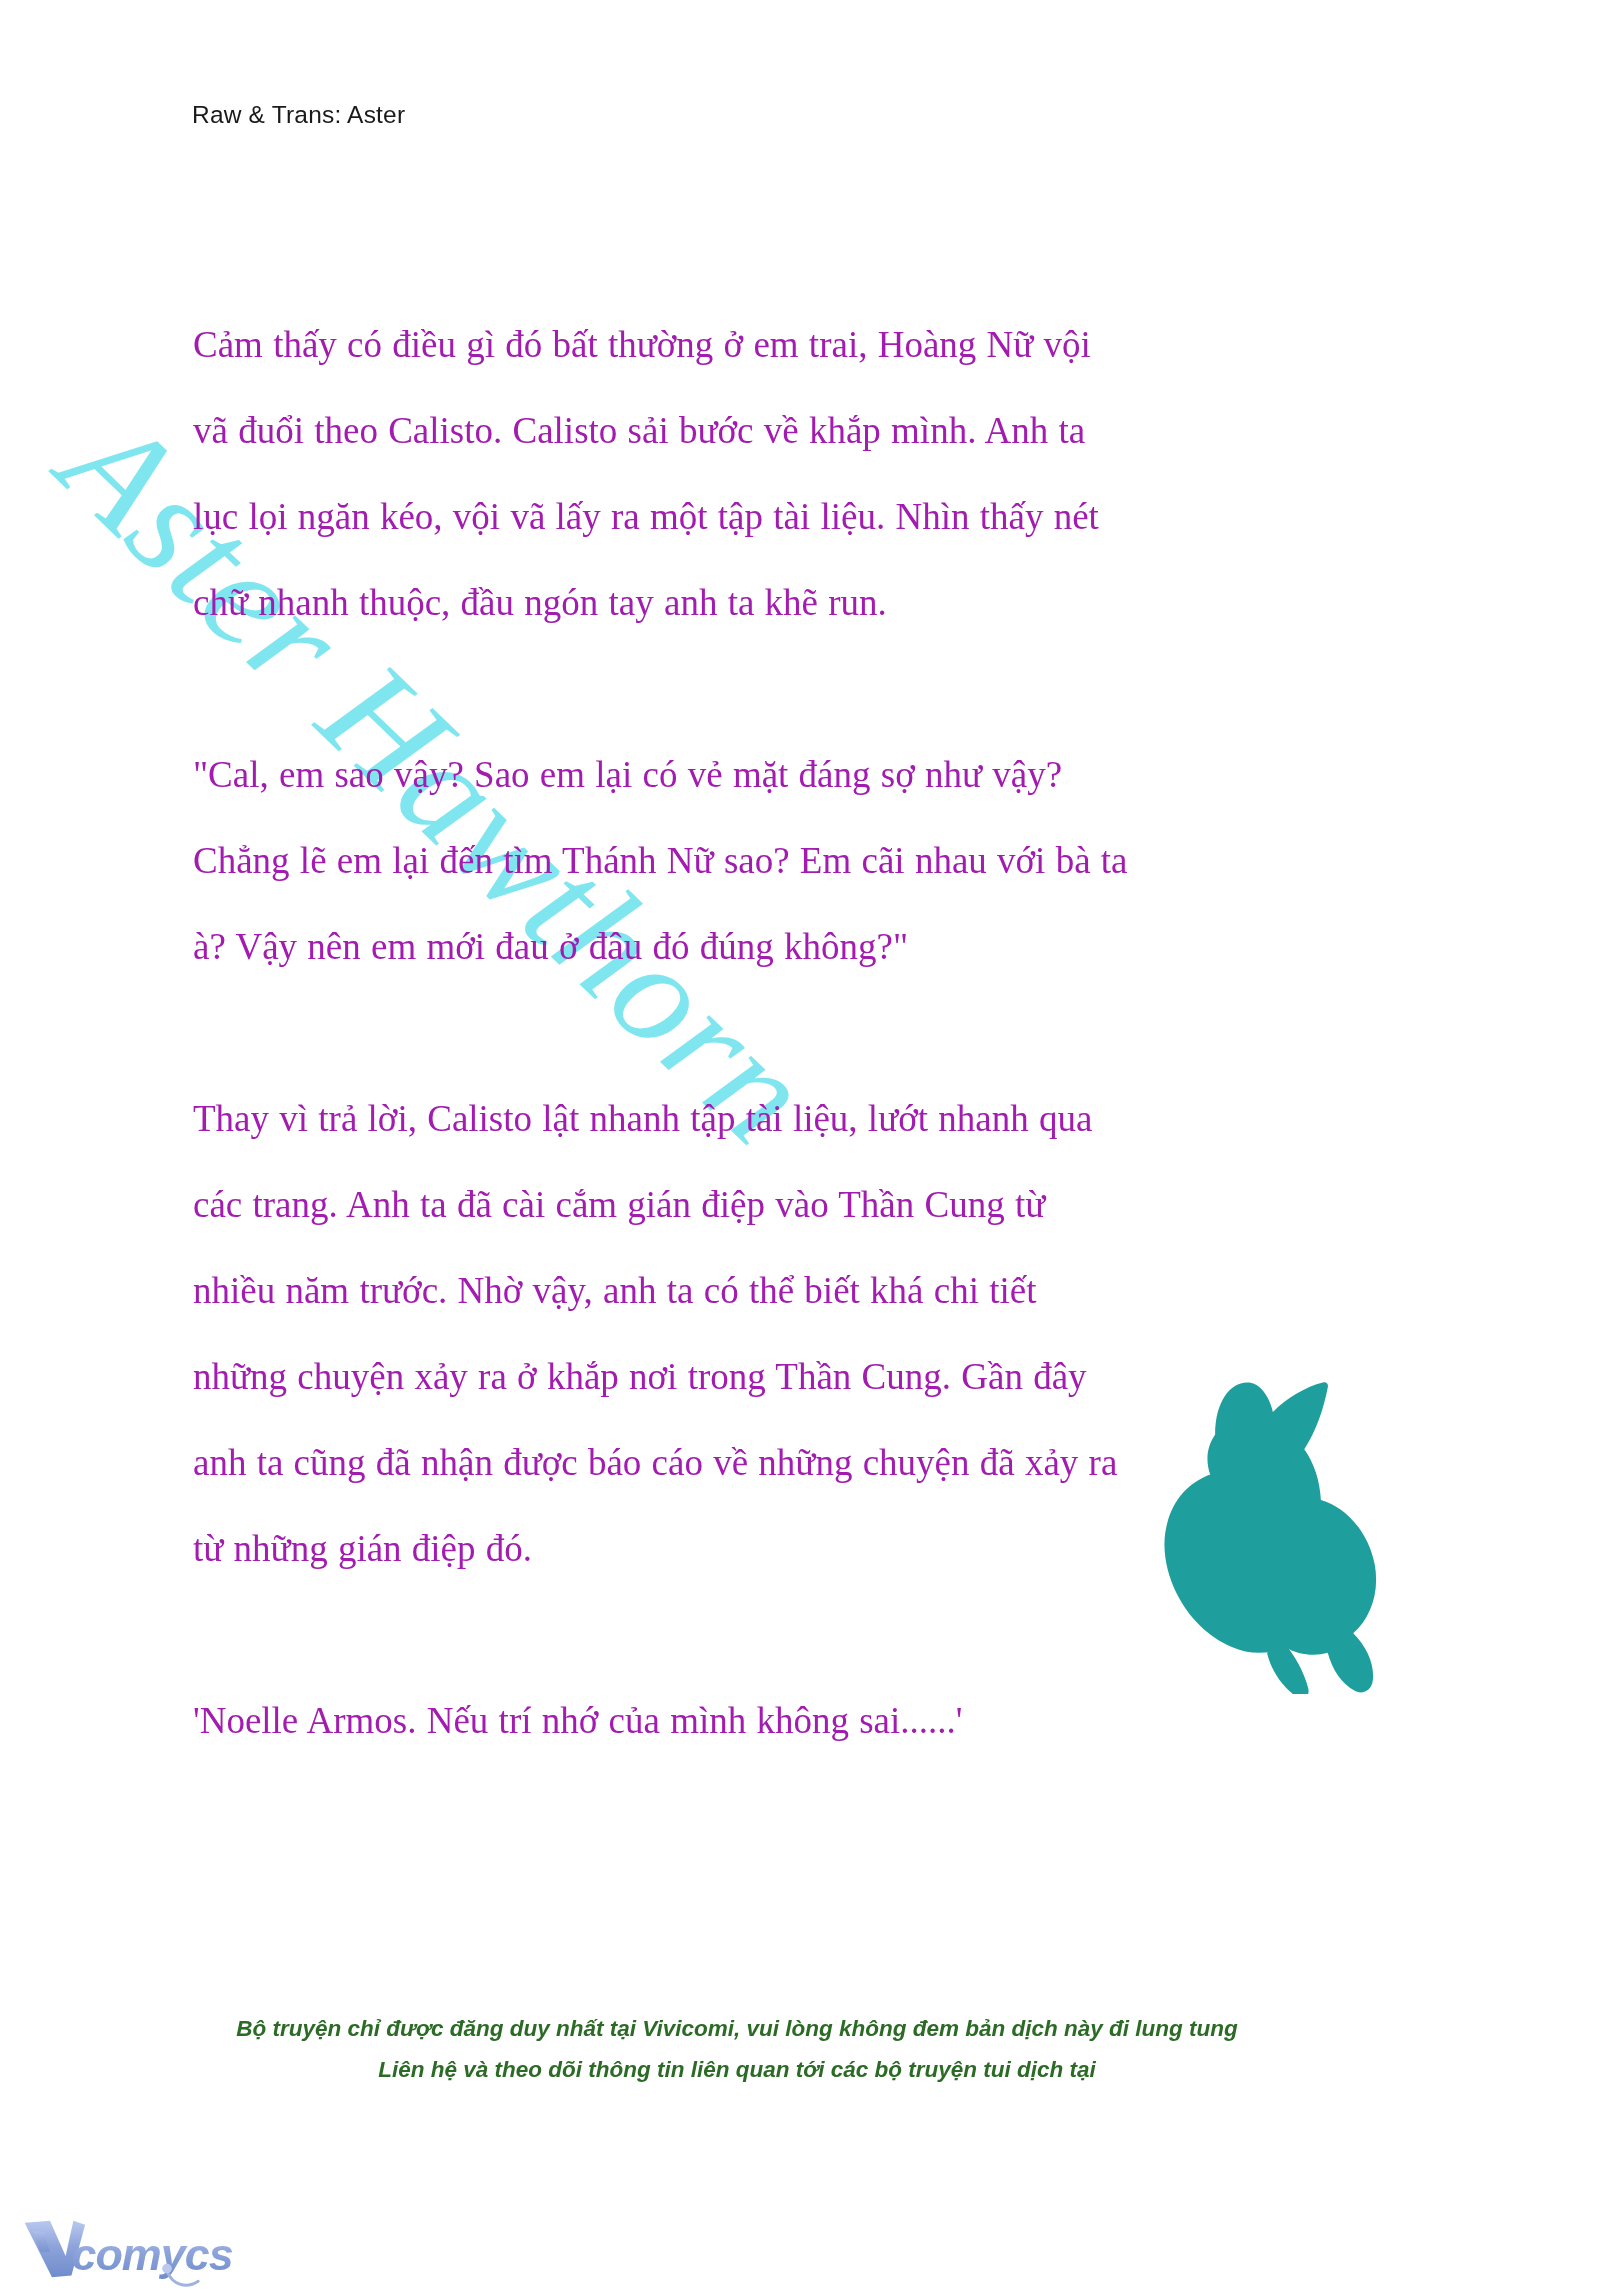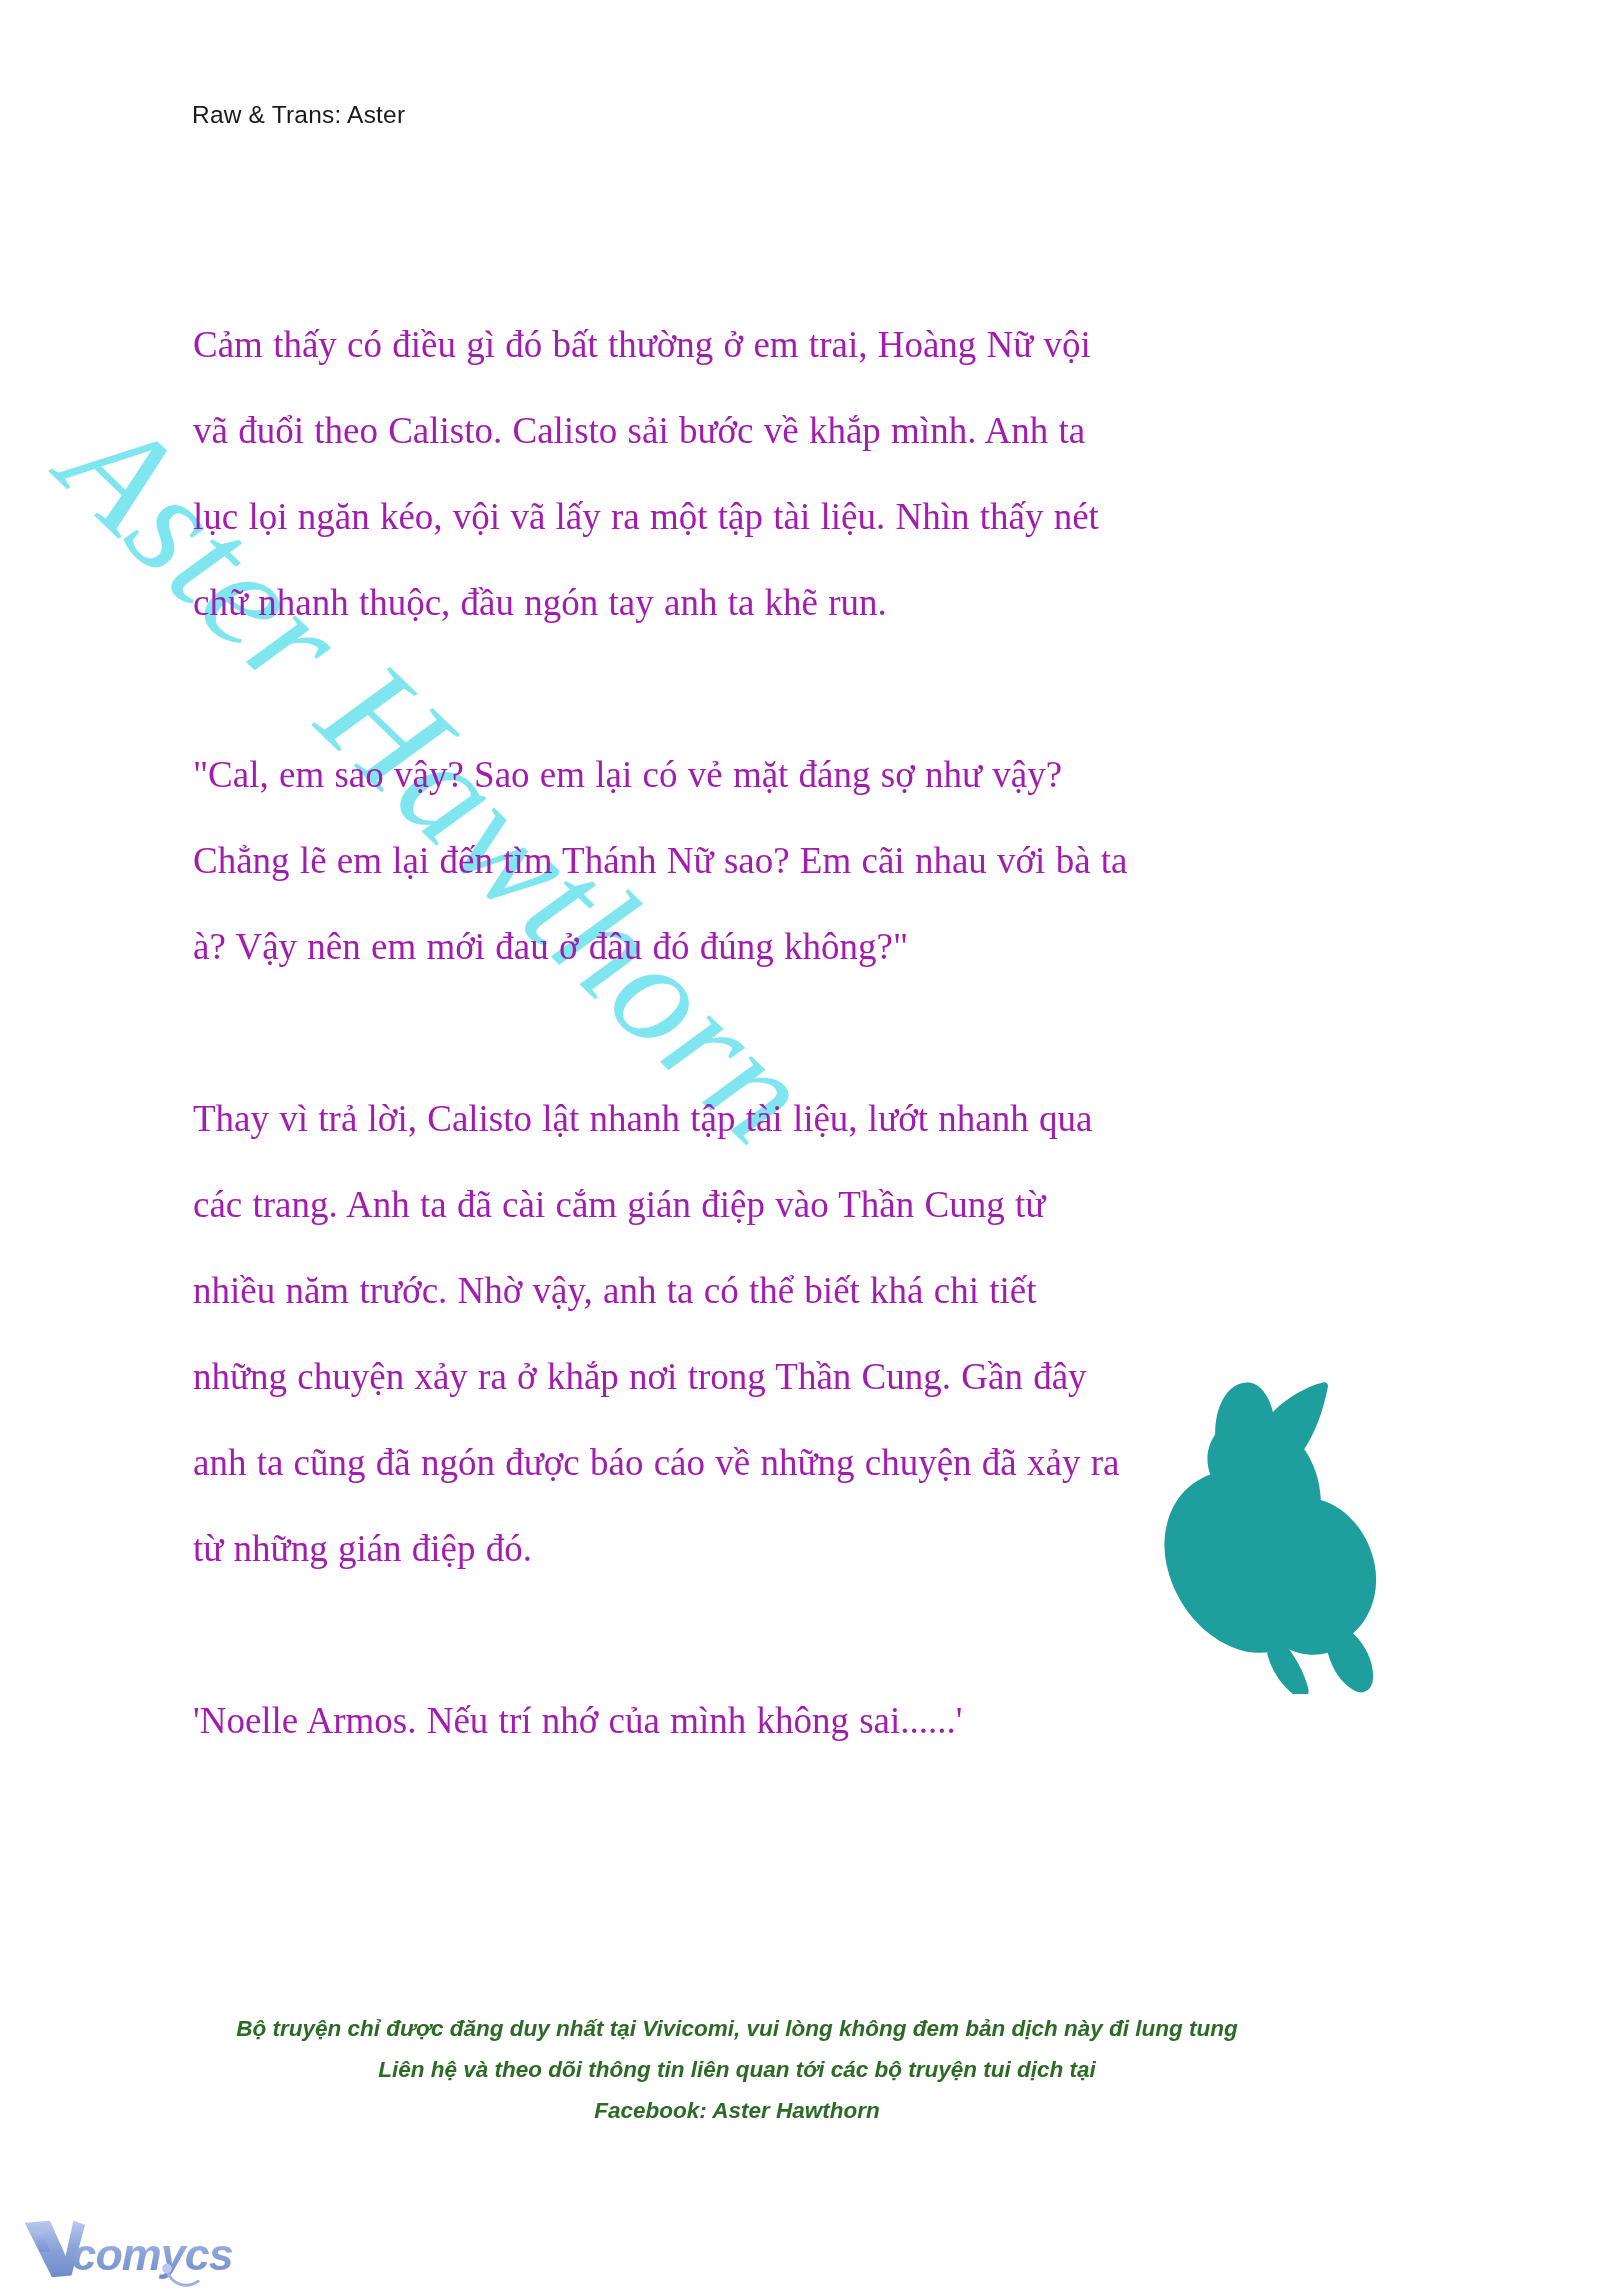--- a/index.html
+++ b/index.html
@@ -164,32 +164,31 @@
     <p class="para">
       <span class="ln">"Cal, em sao vậy? Sao em lại có vẻ mặt đáng sợ như vậy?</span>
       <span class="ln">Chẳng lẽ em lại đến tìm Thánh Nữ sao? Em cãi nhau với bà ta</span>
       <span class="ln">à? Vậy nên em mới đau ở đâu đó đúng không?"</span>
     </p>
     <p class="para">
       <span class="ln">Thay vì trả lời, Calisto lật nhanh tập tài liệu, lướt nhanh qua</span>
       <span class="ln">các trang. Anh ta đã cài cắm gián điệp vào Thần Cung từ</span>
       <span class="ln">nhiều năm trước. Nhờ vậy, anh ta có thể biết khá chi tiết</span>
       <span class="ln">những chuyện xảy ra ở khắp nơi trong Thần Cung. Gần đây</span>
-      <span class="ln">anh ta cũng đã ngón được báo cáo về những chuyện đã xảy ra</span>
+      <span class="ln">anh ta cũng đã nhận được báo cáo về những chuyện đã xảy ra</span>
       <span class="ln">từ những gián điệp đó.</span>
     </p>
     <p class="para">
       <span class="ln">'Noelle Armos. Nếu trí nhớ của mình không sai......'</span>
     </p>
   </div>
 
   <div class="footer-note">
     <span class="fline">Bộ truyện chỉ được đăng duy nhất tại Vivicomi, vui lòng không đem bản dịch này đi lung tung</span>
     <span class="fline">Liên hệ và theo dõi thông tin liên quan tới các bộ truyện tui dịch tại</span>
-    <span class="fline">Facebook: Aster Hawthorn</span>
   </div>
 
   <div class="logo">
     <svg viewBox="0 0 260 80" width="255" height="78" aria-hidden="true">
       <defs>
         <linearGradient id="lg" x1="0" y1="0" x2="0" y2="1">
           <stop offset="0%" stop-color="#b9c8ef"></stop>
           <stop offset="45%" stop-color="#8ea4da"></stop>
           <stop offset="100%" stop-color="#6f8ccb"></stop>
         </linearGradient>

